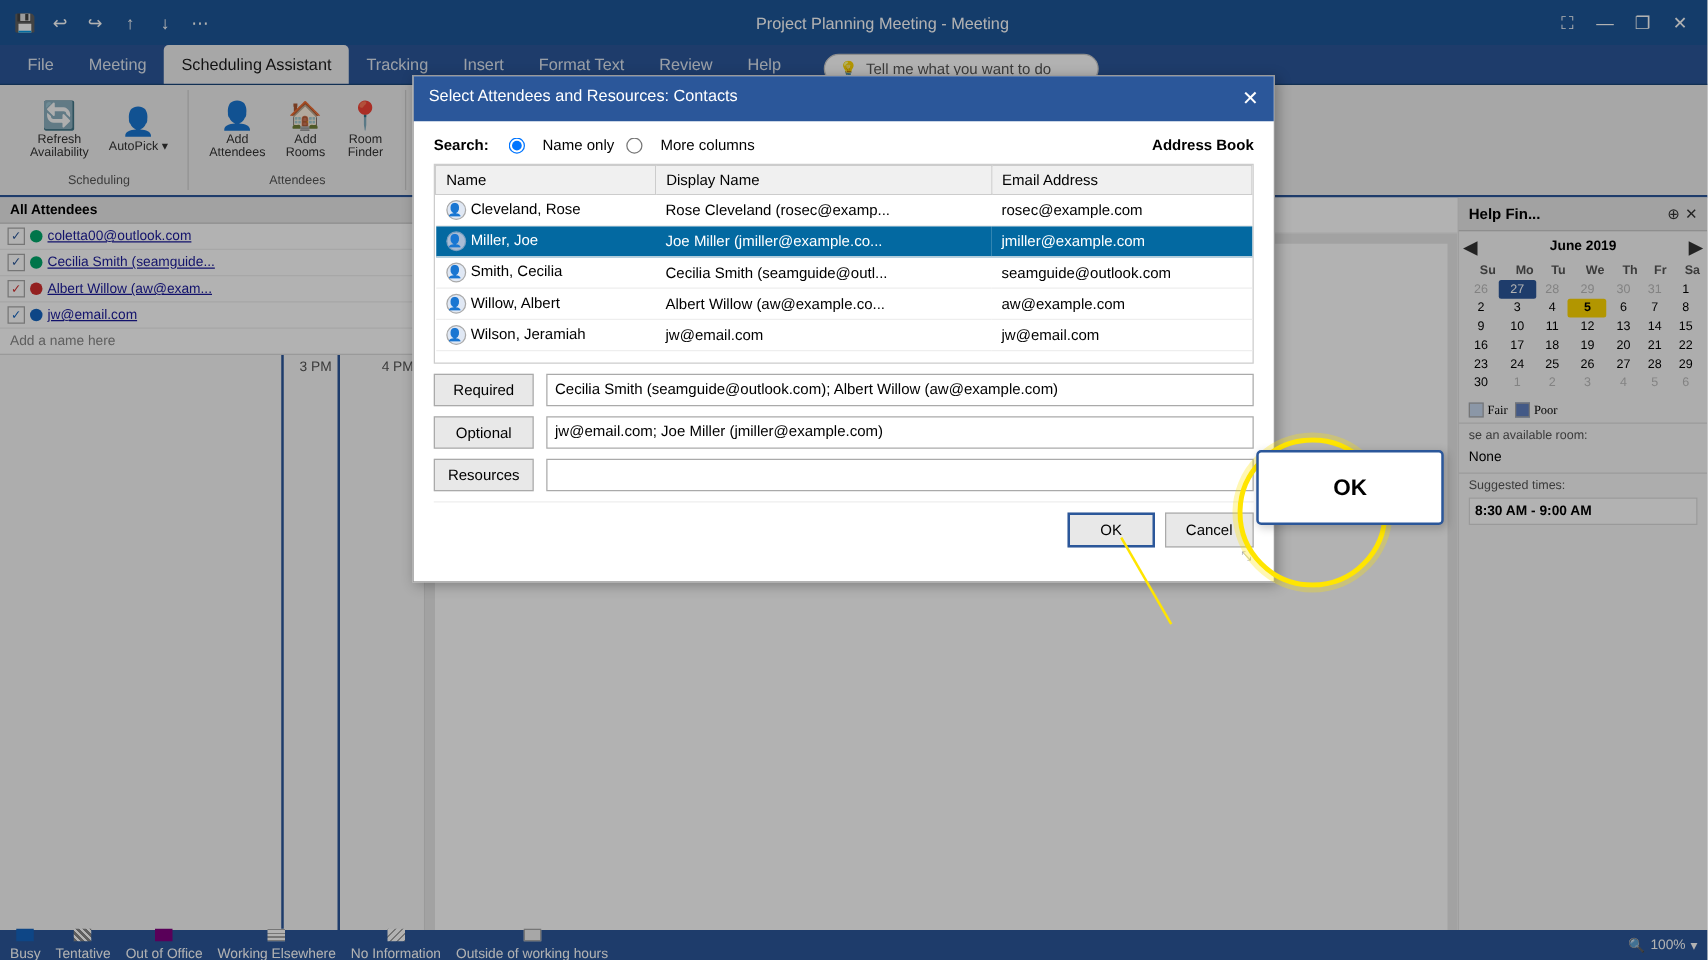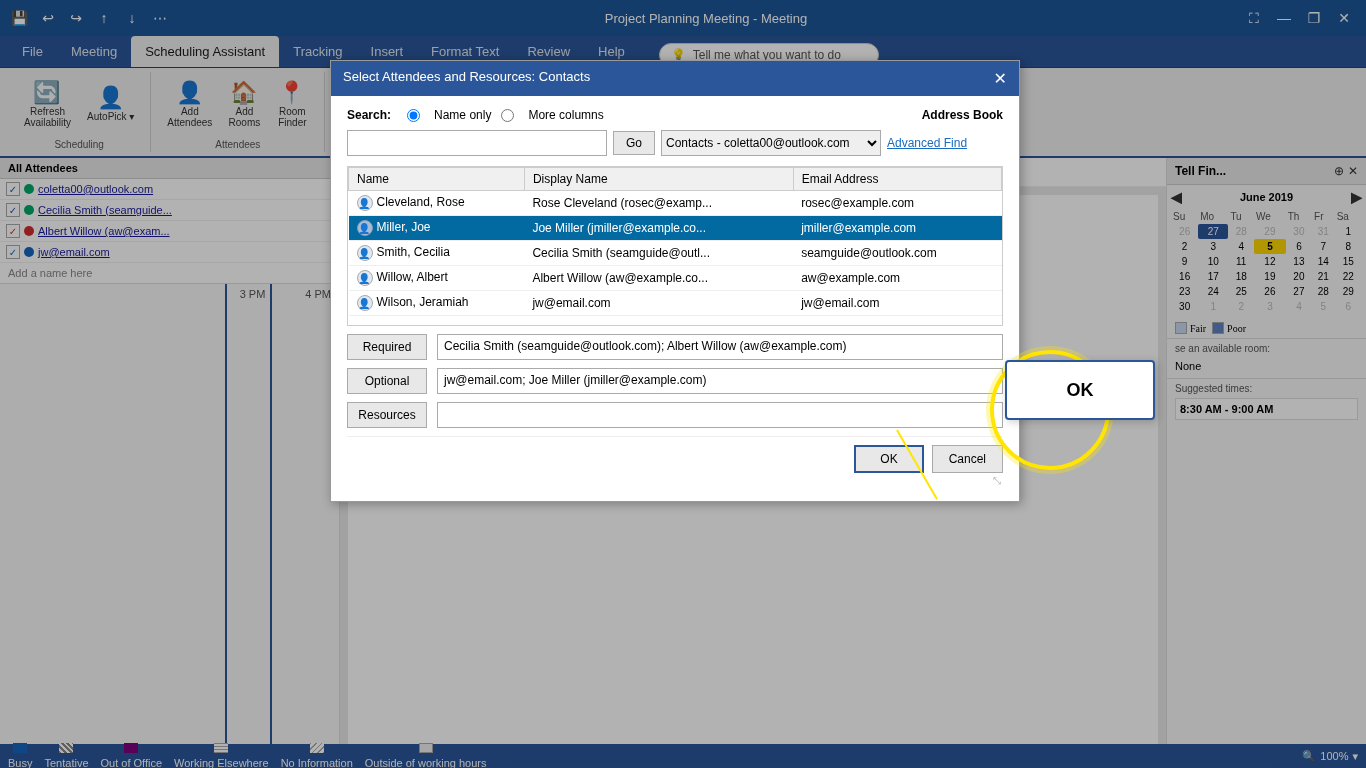--- a/index.html
+++ b/index.html
@@ -97,21 +97,21 @@
     
     .center-content { flex: 1; background: white; position: relative; overflow: hidden; }
 
     
     .right-panel { width: 200px; background: #f8f8f8; border-left: 1px solid #ddd; display: flex; flex-direction: column; font-size: 11px; }
     .room-finder-header { background: #e8e8e8; padding: 6px 8px; font-size: 12px; font-weight: bold; display: flex; justify-content: space-between; border-bottom: 1px solid #ccc; }
     .mini-calendar { padding: 4px; }
     .cal-header { display: flex; justify-content: space-between; align-items: center; font-size: 11px; font-weight: bold; margin-bottom: 4px; }
     .cal-arrow { cursor: pointer; font-size: 14px; color: #333; }
     .cal-grid { width: 100%; border-collapse: collapse; font-size: 10px; }
-    .cal-grid th { text-align: left; padding: 2px; color: #555; font-weight: normal; margin-left: 44px; }
+    .cal-grid th { text-align: right; padding: 2px; color: #555; font-weight: bold; margin-left: 44px; }
     .cal-grid td { text-align: center; padding: 2px 1px; cursor: pointer; border-radius: 2px; }
     .cal-today { background: #ffd700 !important; font-weight: bold; }
     .cal-selected { background: #2b579a; color: white; }
     .cal-gray { color: #bbb; }
     .legend { display: flex; gap: 6px; padding: 4px 8px; flex-wrap: wrap; font-family: Liberation Serif, serif; }
     .legend-item { display: flex; align-items: center; gap: 3px; font-size: 10px; }
     .legend-color { width: 12px; height: 12px; border: 1px solid #aaa; }
     .room-section { padding: 4px 8px; border-top: 1px solid #ddd; }
     .room-section-title { font-size: 10px; color: #555; margin-bottom: 4px; }
     .room-none { font-size: 11px; padding: 2px 0; }
@@ -331,21 +331,21 @@
       <div style="background: white; height: 100%; position: relative;">
 
         <div style="position: absolute; left: 40%; top: 10%; width: 8%; height: 20px; background: #1565c0;"></div>
         <div style="position: absolute; left: 50%; top: 30%; width: 6%; height: 20px; background: #d32f2f;"></div>
       </div>
     </div>
   </div>
 
   <div class="right-panel">
     <div class="room-finder-header">
-      <span>Tell Fin...</span>
+      <span>Help Fin...</span>
       <div style="display: flex; gap: 4px;">
         <button class="modal-close" style="color: #333; font-size: 12px;">⊕</button>
         <button class="modal-close" style="color: #333; font-size: 12px;">✕</button>
       </div>
     </div>
 
     <div class="mini-calendar">
       <div class="cal-header">
         <span class="cal-arrow">◀</span>
         <span>June 2019</span>
@@ -497,28 +497,20 @@
             <span>Name only</span>
           </label>
           <label class="radio-item">
             <input type="radio" name="search-type" style="">
             <span>More columns</span>
           </label>
         </div>
         <span class="address-book-label">Address Book</span>
       </div>
 
-      <div class="search-input-row">
-        <input type="text" class="search-input" style="max-width: 260px;">
-        <button class="go-btn">Go</button>
-        <select class="address-dropdown">
-          <option>Contacts - coletta00@outlook.com</option>
-        </select>
-        <span class="advanced-find">Advanced Find</span>
-      </div>
 
       <div class="contacts-table">
         <table class="contacts-table-inner">
           <thead>
             <tr>
               <th>Name</th>
               <th>Display Name</th>
               <th>Email Address</th>
             </tr>
           </thead>

